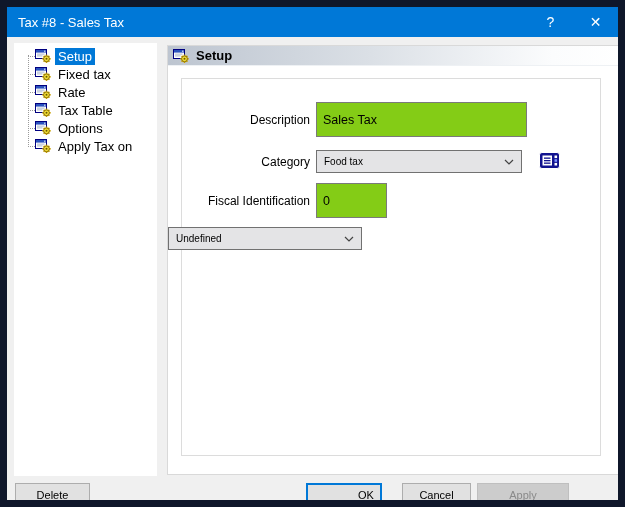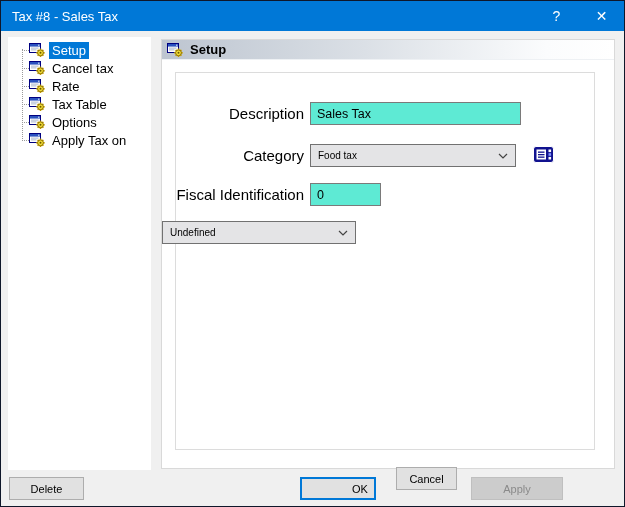--- a/index.html
+++ b/index.html
@@ -1,20 +1,20 @@
 <!DOCTYPE html>
 <html><head>
 <meta charset="utf-8">
 <style>
   html,body{margin:0;padding:0;background:#555;}
   *{box-sizing:border-box;}
   .window{
     position:relative;width:625px;height:507px;
     background:#f0f0f0;
-    border:1px solid #0f172a;
+    border:7px solid #0f172a;
     font-family:"Liberation Sans", sans-serif;
     overflow:hidden;
   }
   
   .titlebar{
     position:absolute;top:0;left:0;right:0;height:30px;
     background:#0078d7;display:flex;align-items:center;
   }
   .titlebar .title{
     color:#ffffff;font-size:13px;padding-left:11px;flex:1;
@@ -60,25 +60,25 @@
   .main-header .hdr-title{font-size:13px;font-weight:bold;color:#000;}
   .inner-box{
     position:absolute;left:13px;top:32px;width:420px;height:378px;
     background:#ffffff;border:1px solid #dcdcdc;
   }
   
   .form-row{
     position:absolute;left:0;display:flex;align-items:center;height:23px;
   }
   .form-row .f-label{
-    width:148px;text-align:right;padding-right:6px;font-size:15px;color:#000;
+    width:148px;text-align:right;padding-right:6px;font-size:12px;color:#000;
     white-space:nowrap;
   }
   .textbox{
-    height:23px;border:1px solid #7a7a7a;background:#5eead4;
+    height:35px;border:1px solid #7a7a7a;background:#84cc16;
     font-family:"Liberation Sans", sans-serif;font-size:12.5px;color:#000;
     padding:0 6px;outline:none;
   }
   .combobox{
     height:23px;background:#e4e4e6;border:1px solid #717171;
     display:flex;align-items:center;justify-content:space-between;
     padding:0 7px;font-size:10px;color:#000;cursor:default;
   }
   .chevron{display:inline-flex;margin-left:6px;}
   .icon-btn{
@@ -140,21 +140,21 @@
     <g>
       <line x1="11.5" y1="6.6" x2="11.5" y2="15" stroke="#c8a000" stroke-width="1.6"></line>
       <line x1="7.3" y1="10.8" x2="15.7" y2="10.8" stroke="#c8a000" stroke-width="1.6"></line>
       <line x1="8.6" y1="7.9" x2="14.4" y2="13.7" stroke="#c8a000" stroke-width="1.6"></line>
       <line x1="14.4" y1="7.9" x2="8.6" y2="13.7" stroke="#c8a000" stroke-width="1.6"></line>
       <circle cx="11.5" cy="10.8" r="2.9" fill="#f4e036" stroke="#8c7000"></circle>
       <circle cx="11.5" cy="10.8" r="1" fill="#6b5800"></circle>
     </g>
   </svg>
 </span>
-    <span class="tree-label">Cancel tax</span>
+    <span class="tree-label">Fixed tax</span>
   </div>
 
   <div class="tree-item">
     <span class="tree-icon">
   <svg width="16" height="16" viewBox="0 0 16 16">
     <rect x="0.5" y="1.5" width="11" height="9" fill="#ffffff" stroke="#000080"></rect>
     <rect x="1" y="2" width="10" height="2.6" fill="#2a52be"></rect>
     <rect x="9.2" y="2.6" width="1.2" height="1.2" fill="#ffffff"></rect>
     <rect x="2" y="5.6" width="7.5" height="1" fill="#aab6cc"></rect>
     <rect x="2" y="7.4" width="5.5" height="1" fill="#aab6cc"></rect>
@@ -305,16 +305,16 @@
               <polyline points="1,1 5,5 9,1" fill="none" stroke="#444" stroke-width="1.2"></polyline>
             </svg>
         </span>
       </div>
     </div>
 
   </div>
 
   <button class="btn" style="left:8px;top:476px;width:75px;">Delete</button>
   <button class="btn default" style="left:299px;top:476px;width:76px;">OK</button>
-  <button class="btn" style="left:395px;top:466px;width:61px;">Cancel</button>
+  <button class="btn" style="left:395px;top:476px;width:69px;">Cancel</button>
   <button class="btn disabled" style="left:470px;top:476px;width:92px;" disabled="">Apply</button>
 
 </div>
 
 </body></html>

